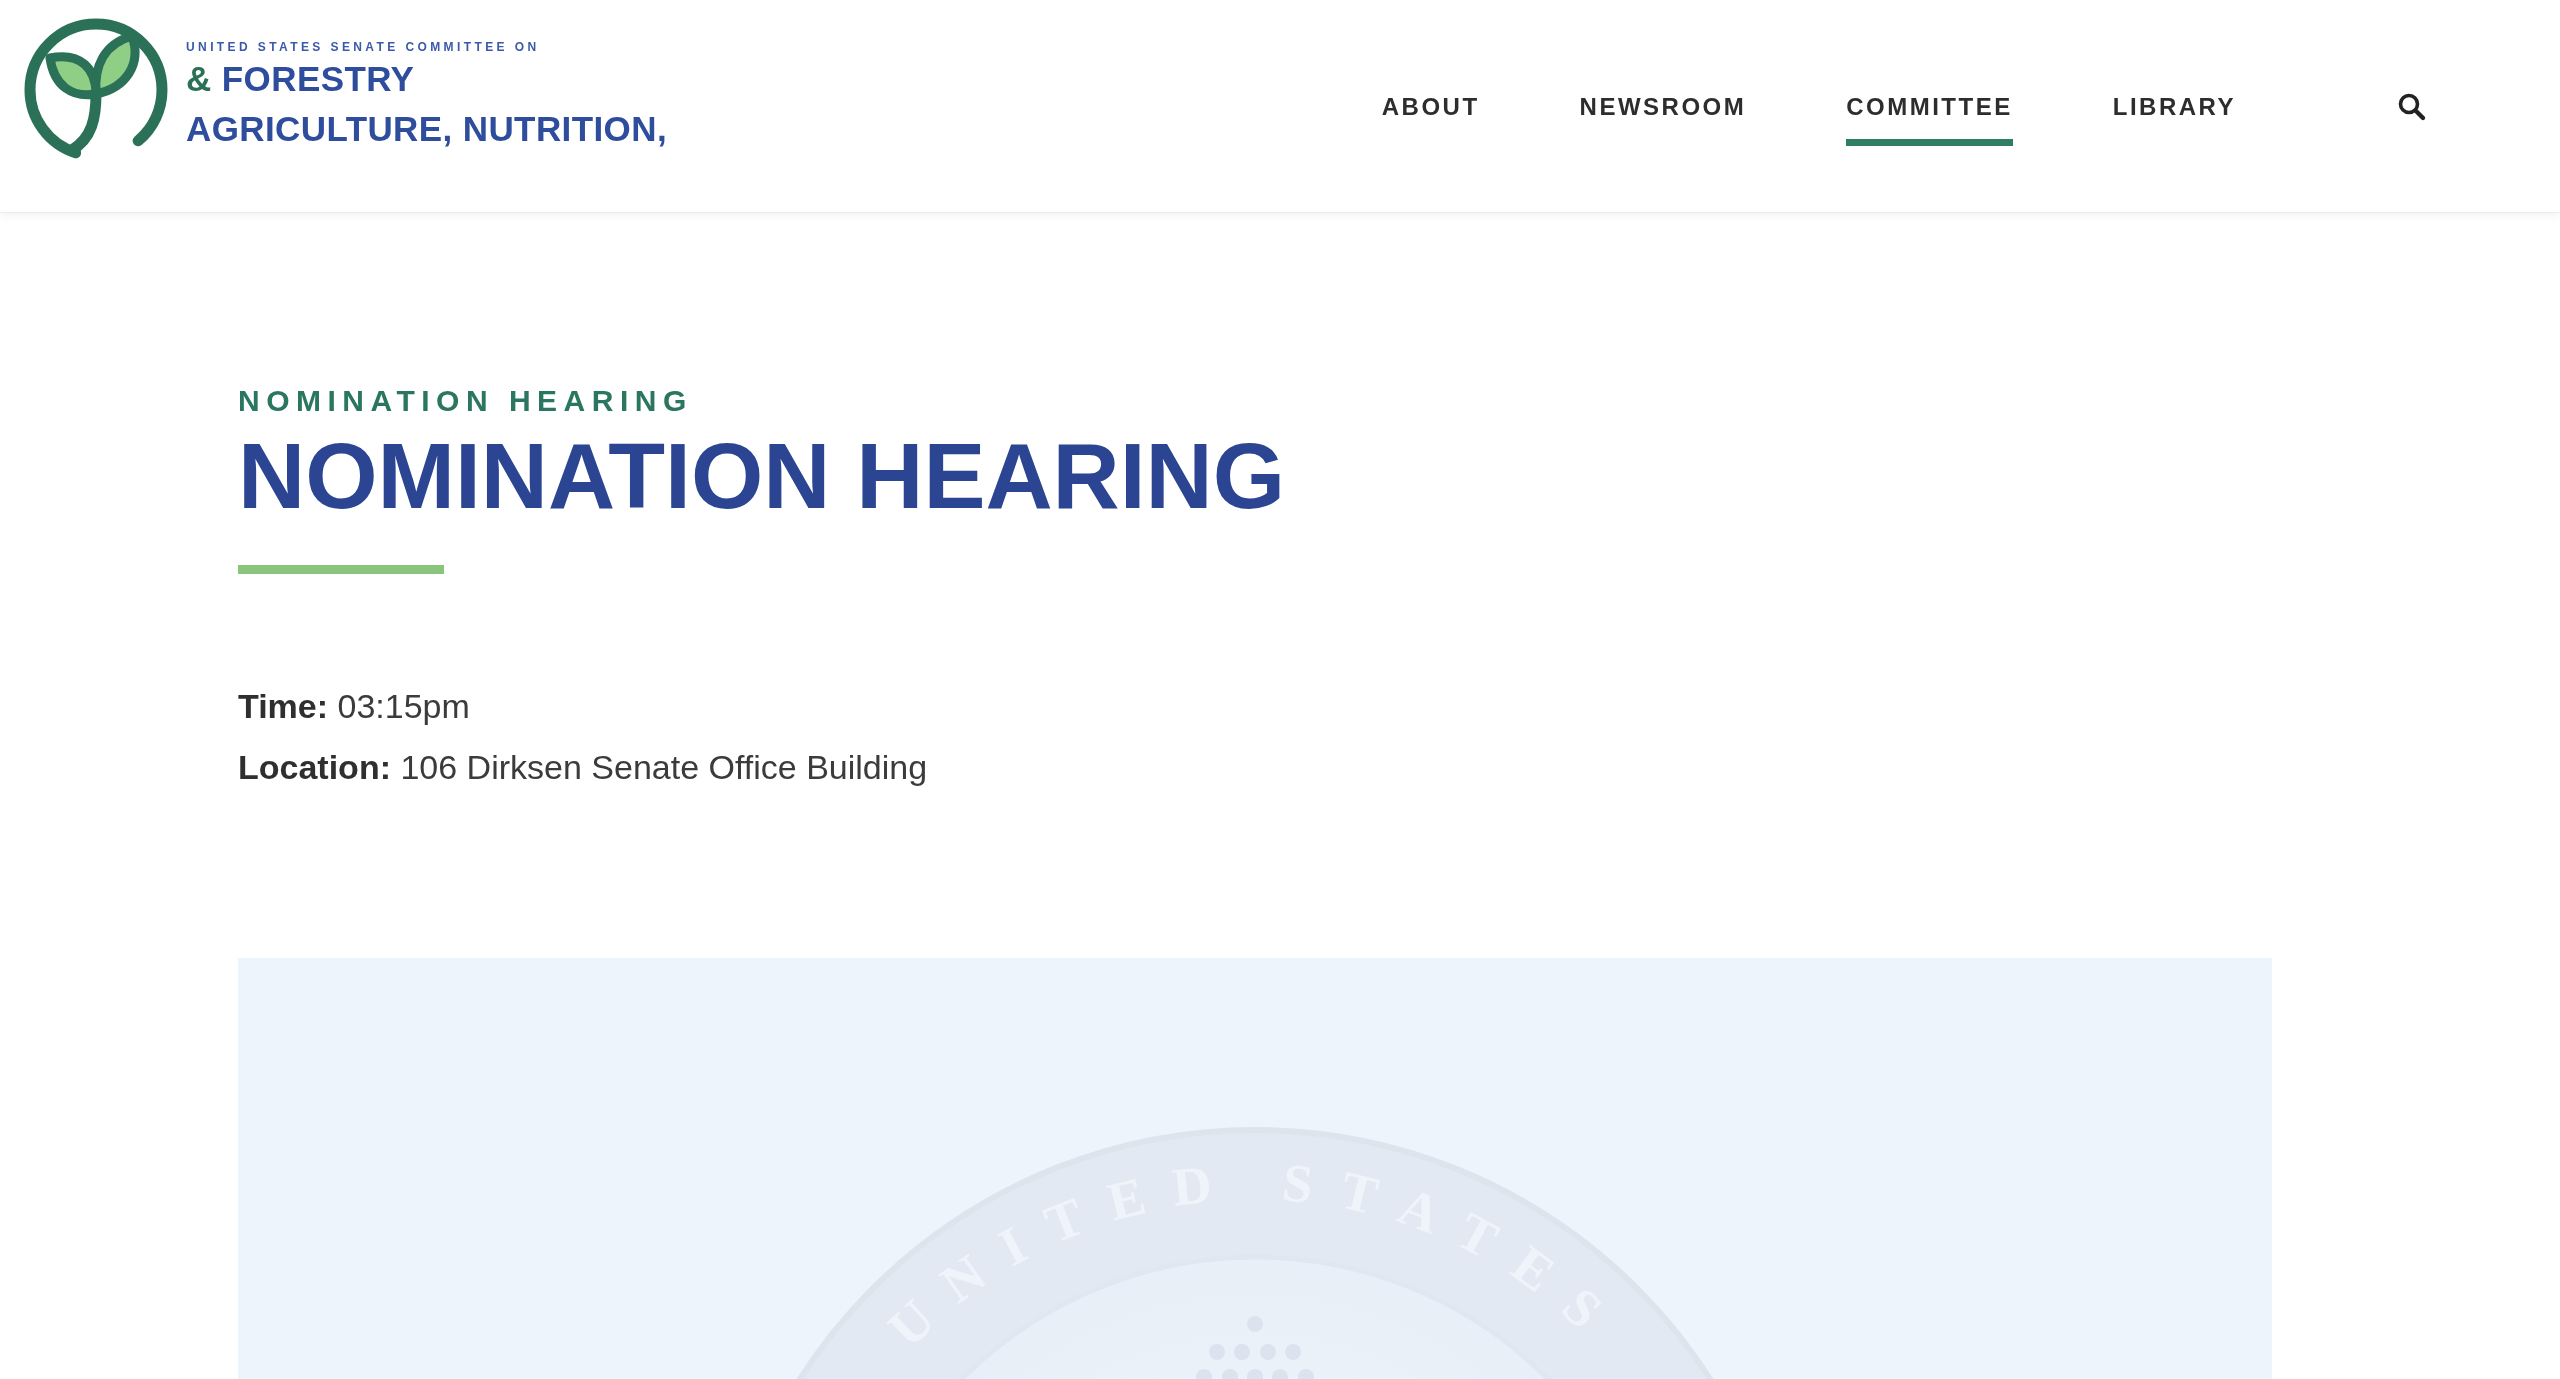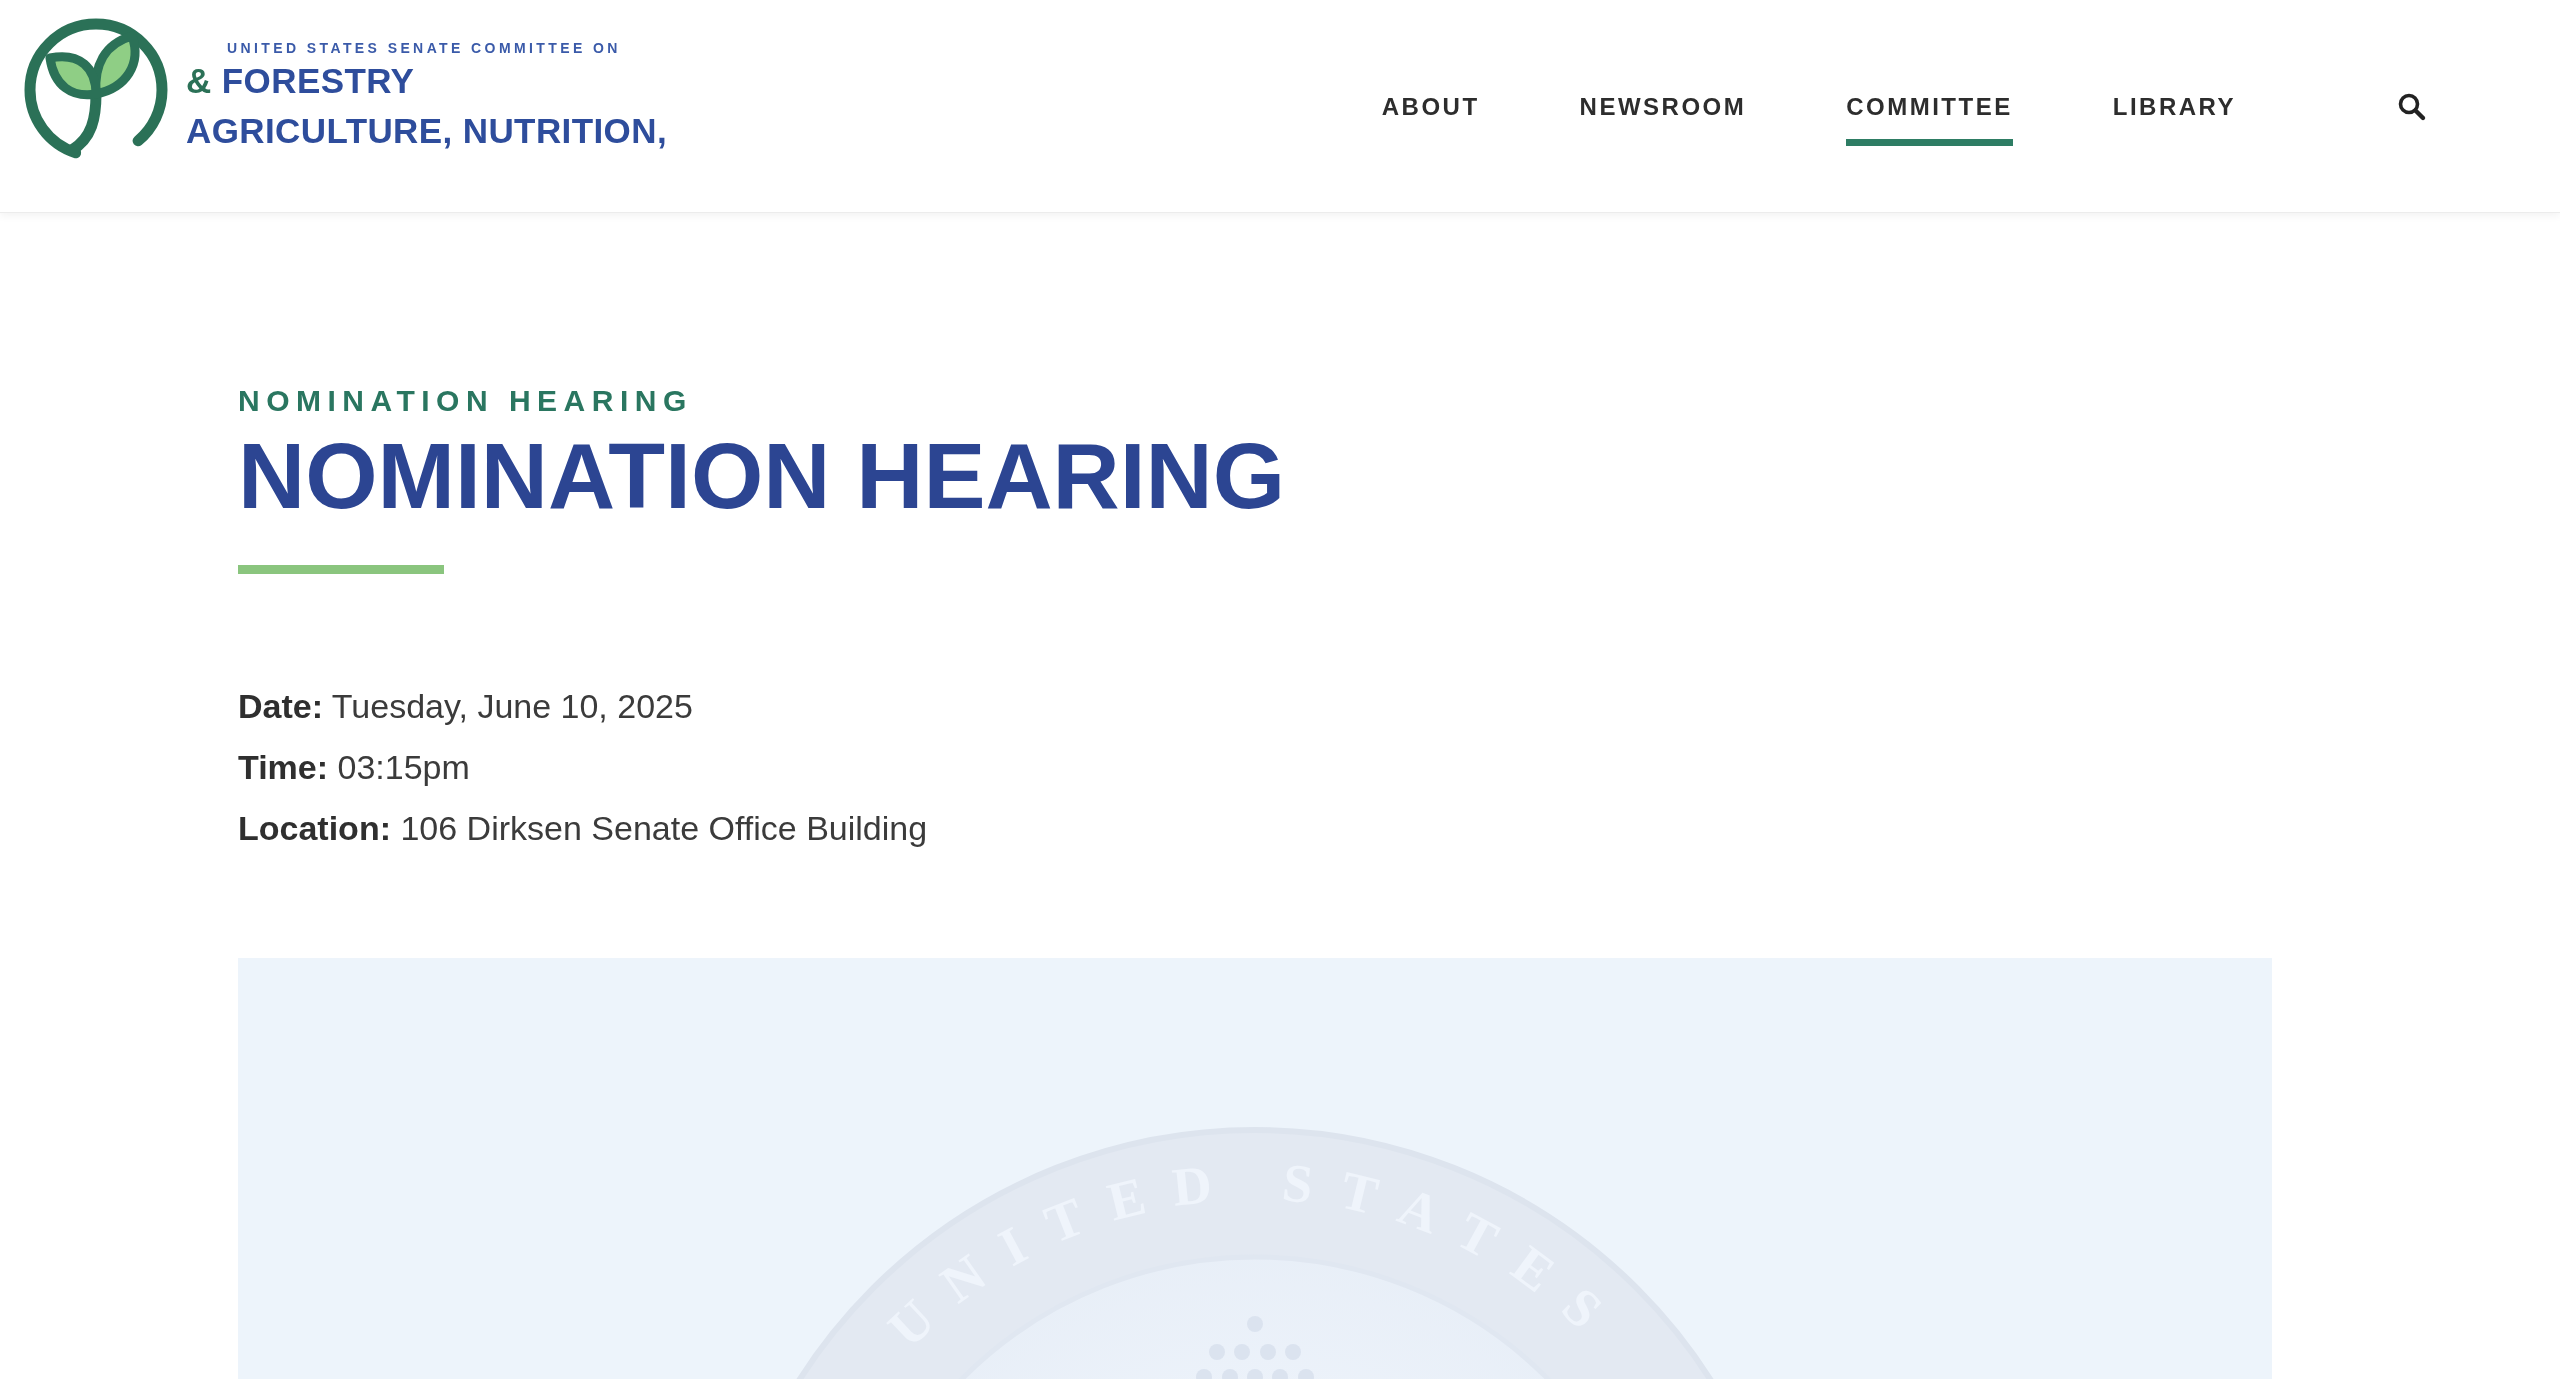--- a/index.html
+++ b/index.html
@@ -19,22 +19,22 @@
   html,body{width:2560px;height:1379px;overflow:hidden;background:#ffffff;
     font-family:"Liberation Sans",sans-serif;}
   .page{position:relative;width:2560px;height:1379px;background:#fff;}
 
   
   .header{position:absolute;left:0;top:0;width:2560px;height:213px;background:#fff;
     border-bottom:1px solid #ececec;box-shadow:0 3px 8px rgba(0,0,0,.05);z-index:5;}
   .logo-lockup{position:absolute;left:20px;top:14px;display:flex;align-items:flex-start;cursor:pointer;}
   .logo-mark{width:152px;height:152px;flex:0 0 auto;}
   .wordmark{margin-left:14px;padding-top:26px;}
-  .wm-top{font-size:14px;font-weight:700;letter-spacing:3.4px;color:var(--brand-blue-light);
-    white-space:nowrap;margin-left:41px;}
+  .wm-top{font-size:12px;font-weight:700;letter-spacing:3.4px;color:var(--brand-blue-light);
+    white-space:nowrap;}
   .wm-line{font-size:35px;font-weight:800;letter-spacing:.4px;color:var(--brand-blue);
     line-height:50px;white-space:nowrap;}
   .wm-amp{color:var(--brand-green-dark);}
 
   .nav{position:absolute;right:128px;top:0;height:213px;display:flex;align-items:center;gap:100px;}
   .nav-item{position:relative;display:inline-block;font-size:24px;font-weight:700;
     letter-spacing:2.5px;color:var(--nav-text);cursor:pointer;white-space:nowrap;}
   .nav-item.active::after{content:"";position:absolute;left:0;right:0;top:calc(100% + 18px);
     height:7px;background:var(--nav-active-underline);}
   .search-btn{margin-left:56px;width:40px;height:40px;display:flex;align-items:center;
@@ -94,21 +94,20 @@
       </button>
     </nav>
   </header>
 
   <main>
     <div class="eyebrow">NOMINATION HEARING</div>
     <h1 class="page-title">NOMINATION HEARING</h1>
     <div class="accent-bar"></div>
 
     <div class="info-block">
-      <div><span class="info-label">Date:</span><span> Tuesday, June 10, 2025</span></div>
       <div><span class="info-label">Time:</span><span> 03:15pm</span></div>
       <div><span class="info-label">Location:</span><span> 106 Dirksen Senate Office Building</span></div>
     </div>
 
     <div class="panel">
       <svg width="2034" height="421" viewBox="0 0 2034 421">
         <defs>
           <radialGradient id="sealInner" cx="50%" cy="50%" r="60%">
             <stop offset="0%" stop-color="#f3f7fd"></stop>
             <stop offset="55%" stop-color="#ecf2fa"></stop>

